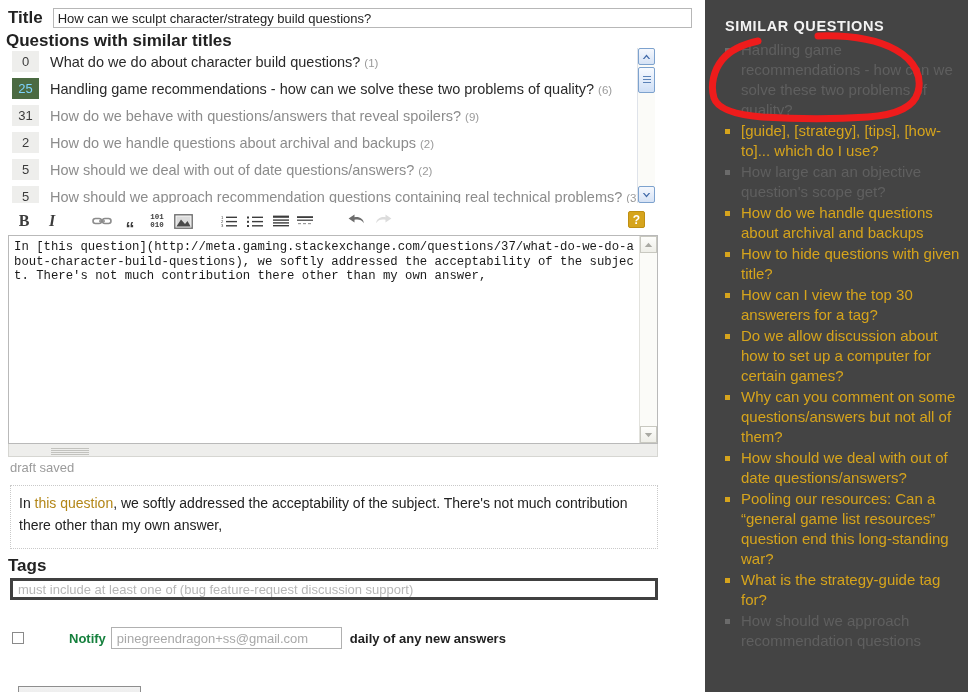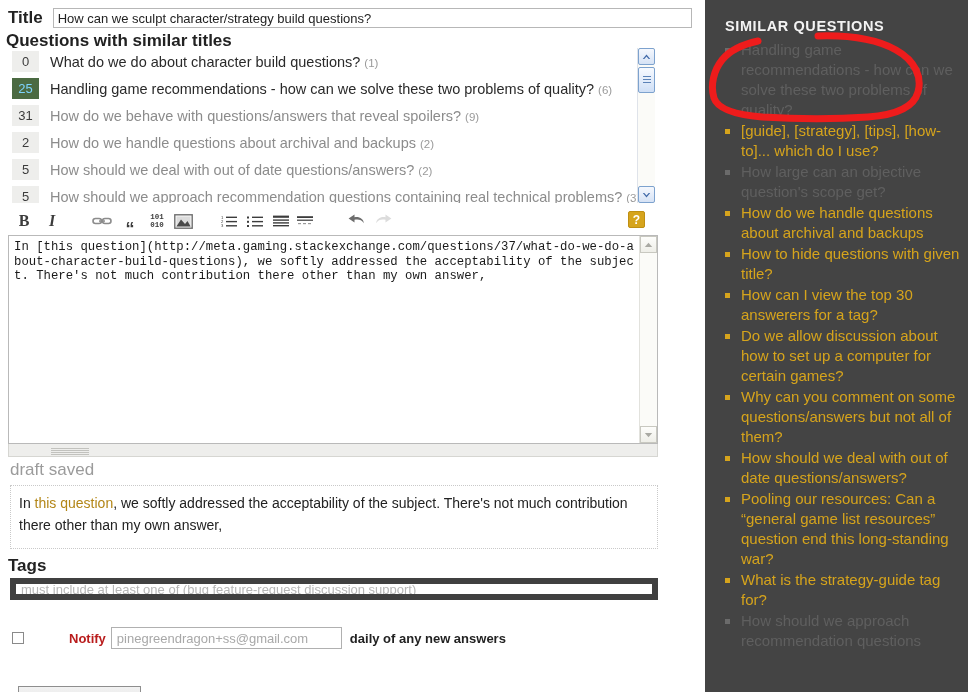--- a/index.html
+++ b/index.html
@@ -258,21 +258,21 @@
     width: 38px; height: 6px;
   }
   #grip-bar .grip i {
     display: block; height: 1px; background: #c2c2be; margin-bottom: 1px;
   }
 
   
   #draft-saved {
     position: absolute;
     left: 10px; top: 460px;
-    font-size: 17px;
+    font-size: 13px;
     color: #9b9b9b;
   }
 
   
   #preview {
     position: absolute;
     left: 10px; top: 485px;
     width: 648px; height: 64px;
     border: 1px dotted #c9c9c9;
     box-sizing: border-box;
@@ -294,21 +294,21 @@
   
   #tags-heading {
     position: absolute;
     left: 8px; top: 556px;
     font-size: 17px; font-weight: bold; color: #222;
   }
   #tags-input {
     position: absolute;
     left: 10px; top: 578px;
     width: 648px; height: 22px;
-    border: 6px solid #404040;
+    border: 3px solid #404040;
     box-sizing: border-box;
     font-family: "Liberation Sans", sans-serif;
     font-size: 13px;
     color: #c2410c;
     padding: 1px 5px;
     outline: none;
     background: #fff;
   }
   #tags-input::placeholder { color: #b6b6b6; }
 
@@ -324,21 +324,21 @@
     width: 12px; height: 12px;
     margin: 0 7px 0 2px;
     border: 1px solid #8a8a8a;
     background: #fff;
     box-sizing: border-box;
     appearance: none;
     -webkit-appearance: none;
     cursor: pointer;
   }
   .notify-label {
-    font-size: 13px; font-weight: bold; color: #b91c1c;
+    font-size: 13px; font-weight: bold; color: #15803d;
     margin-right: 5px;
     padding-left: 38px;
   }
   #notify-email {
     width: 231px; height: 22px;
     border: 1px solid #b0b0b0;
     box-sizing: border-box;
     font-family: "Liberation Sans", sans-serif;
     font-size: 13px;
     padding: 1px 5px;

